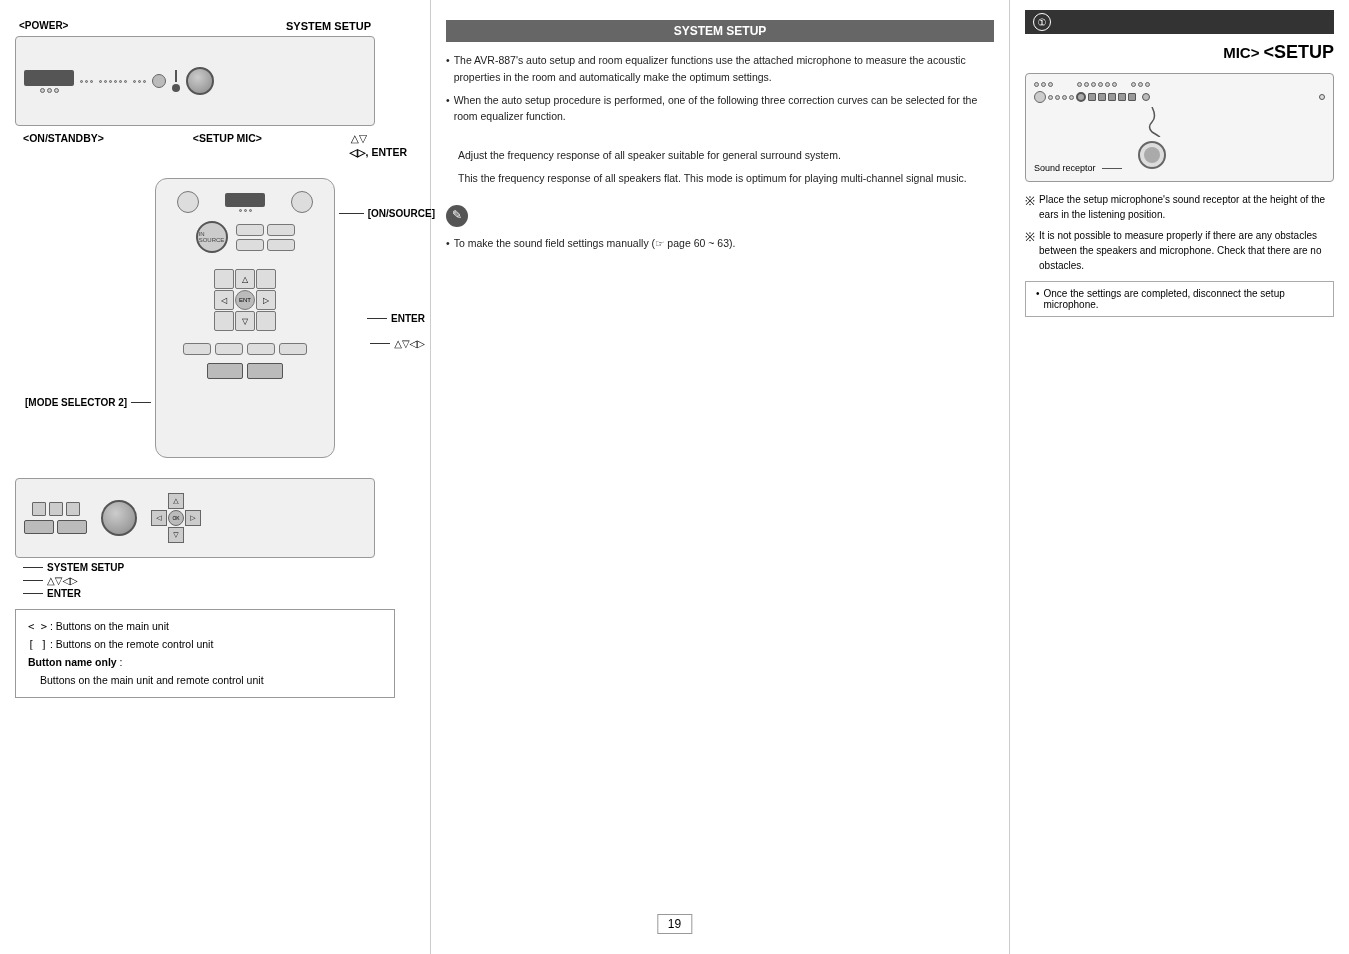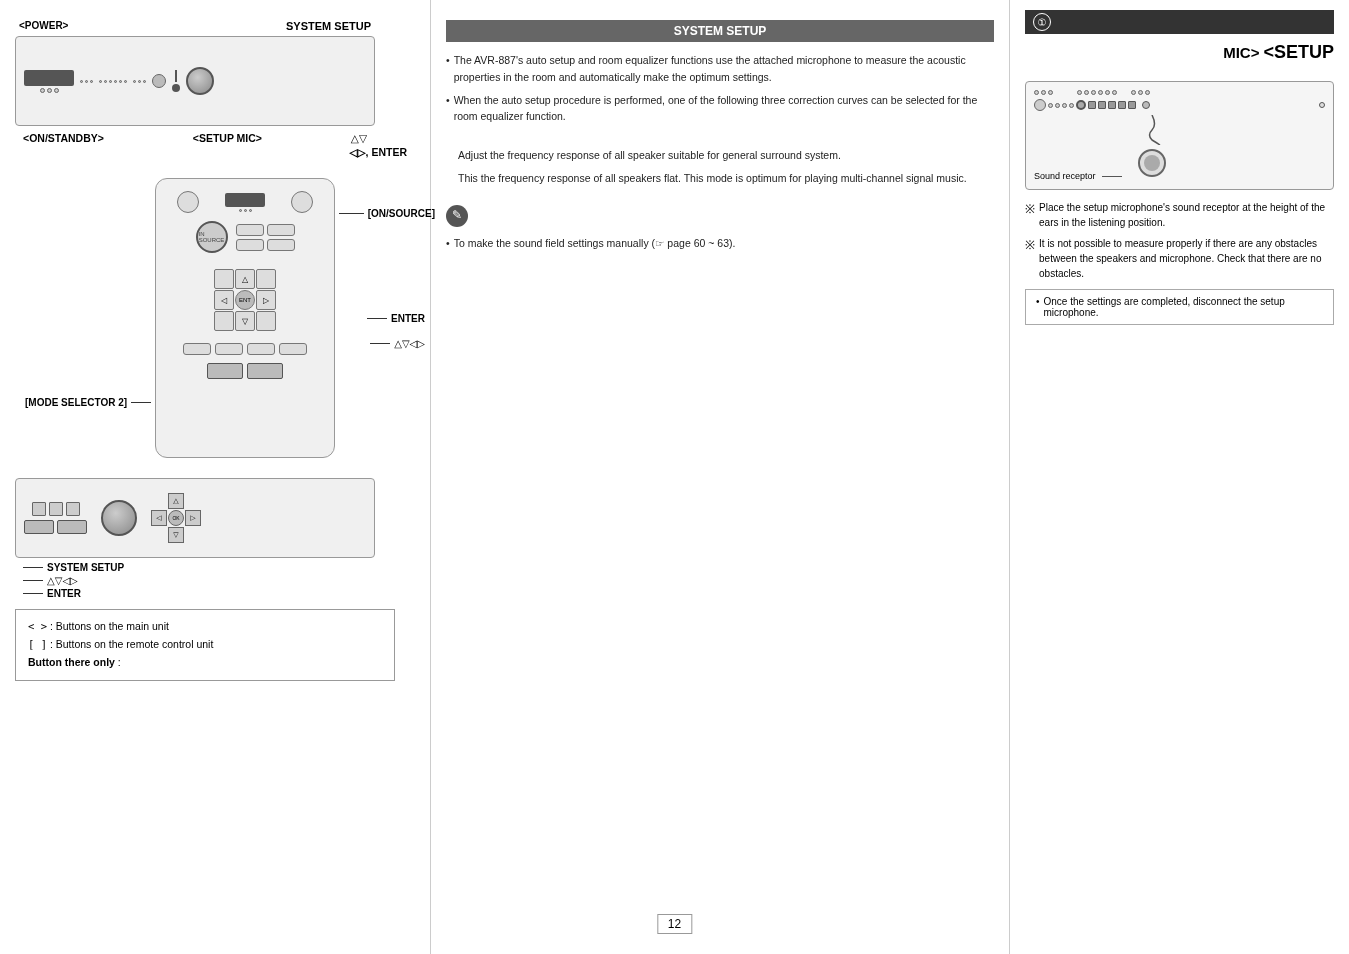--- a/index.html
+++ b/index.html
@@ -598,21 +598,24 @@
     <div class="legend-box">
       <div>
         <span class="angle">&lt; &gt;</span>
         <span>: Buttons on the main unit</span>
       </div>
       <div>
         <span class="angle">[ ]</span>
         <span>: Buttons on the remote control unit</span>
       </div>
       <div>
-        <span class="legend-bold">Button there only</span><span> :</span>
+        <span class="legend-bold">Button name only</span><span> :</span>
+      </div>
+      <div style="padding-left:12px;">
+        <span>Buttons on the main unit and remote control unit</span>
       </div>
     </div>
 
   </div>
 
   <div class="mid-col">
     <div class="mid-header">
       <span>SYSTEM SETUP</span>
     </div>
 
@@ -631,30 +634,30 @@
 
       <div style="margin:10px 0 4px;">
         <div class="note-icon">✎</div>
       </div>
       <div class="bullet-item">
         <span class="bullet">•</span>
         <span>To make the sound field settings manually (☞ page 60 ~ 63).</span>
       </div>
     </div>
 
-    <div class="page-num">12</div>
+    <div class="page-num">19</div>
   </div>
 
   <div class="right-col">
 
     <div class="right-header-bar">
       <span class="circle-num">①</span>
     </div>
 
-    <div style="display:flex;justify-content:flex-end;align-items:baseline;gap:4px;margin-bottom:12px;">
+    <div style="display:flex;justify-content:flex-end;align-items:baseline;gap:4px;margin-bottom:4px;">
       <span class="mic-label">MIC&gt;</span>
       <span class="setup-title">&lt;SETUP</span>
     </div>
 
     <div class="mic-device-box">
 
       <div style="display:flex;gap:2px;margin-bottom:4px;">
         <div class="mic-dot"></div>
         <div class="mic-dot"></div>
         <div class="mic-dot"></div>

